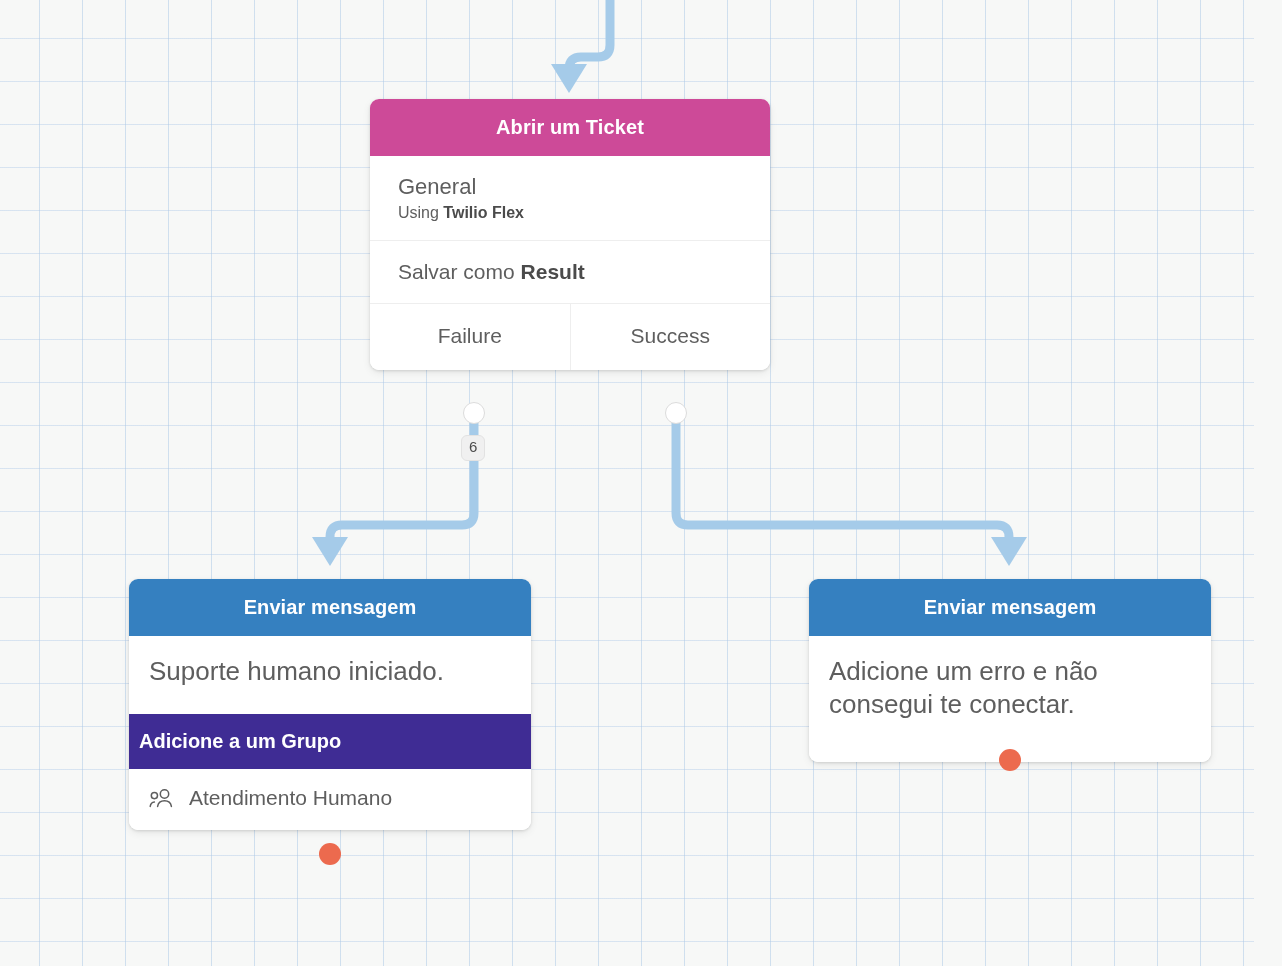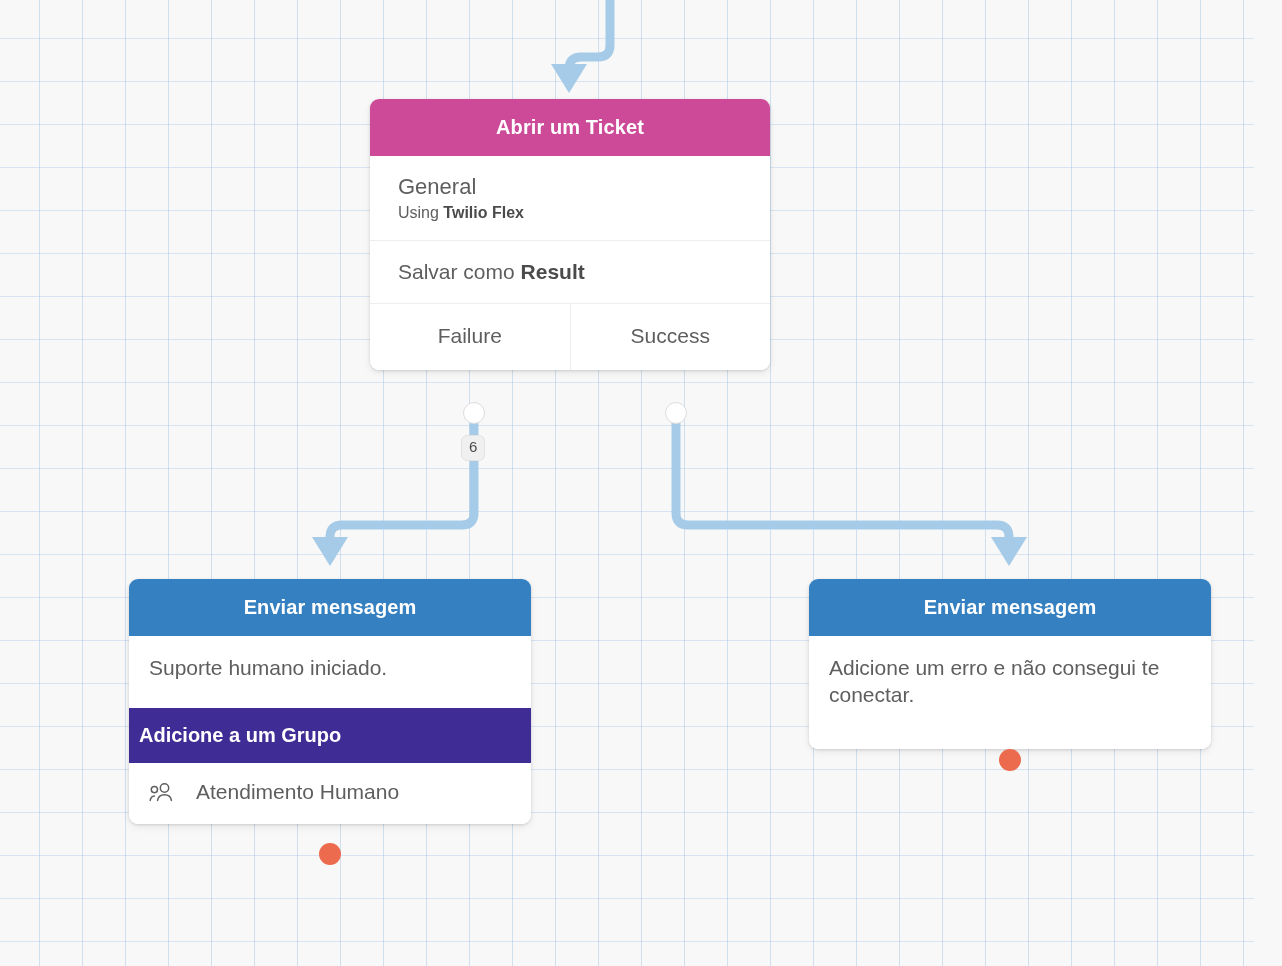--- a/index.html
+++ b/index.html
@@ -131,31 +131,31 @@
     color: #ffffff;
     font-size: 20px;
     font-weight: bold;
     text-align: left;
     padding: 17px 10px 18px 10px;
     line-height: 1;
   }
   .group-row {
     display: flex;
     align-items: center;
-    gap: 22px;
+    gap: 15px;
     padding: 17px 20px 20px 20px;
     color: #5e5e5e;
     font-size: 21px;
   }
   .group-row svg { display: block; flex: none; }
 
   .msg-body {
     padding: 19px 4px 26px 20px;
     color: #5e5e5e;
-    font-size: 21px;
+    font-size: 26px;
     line-height: 1.28;
   }
   .msg-body-tall { padding-bottom: 40px; }
 </style>
 </head>
 <body>
 
 <div id="canvas">
 
   <svg id="wires" viewBox="0 0 1282 966" width="1282" height="966">

